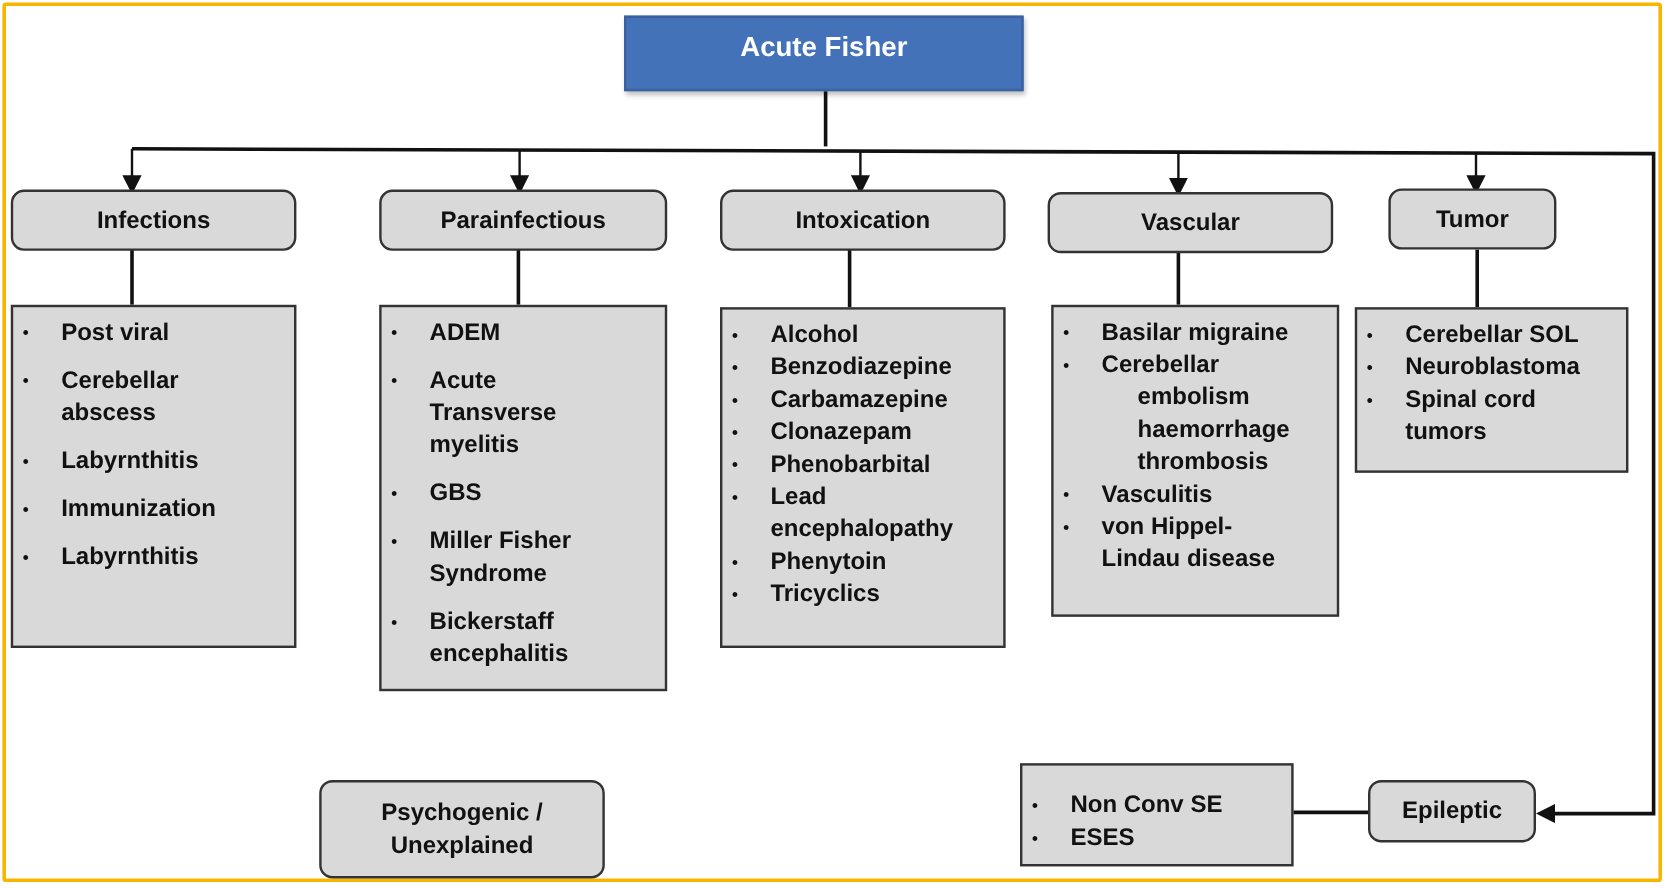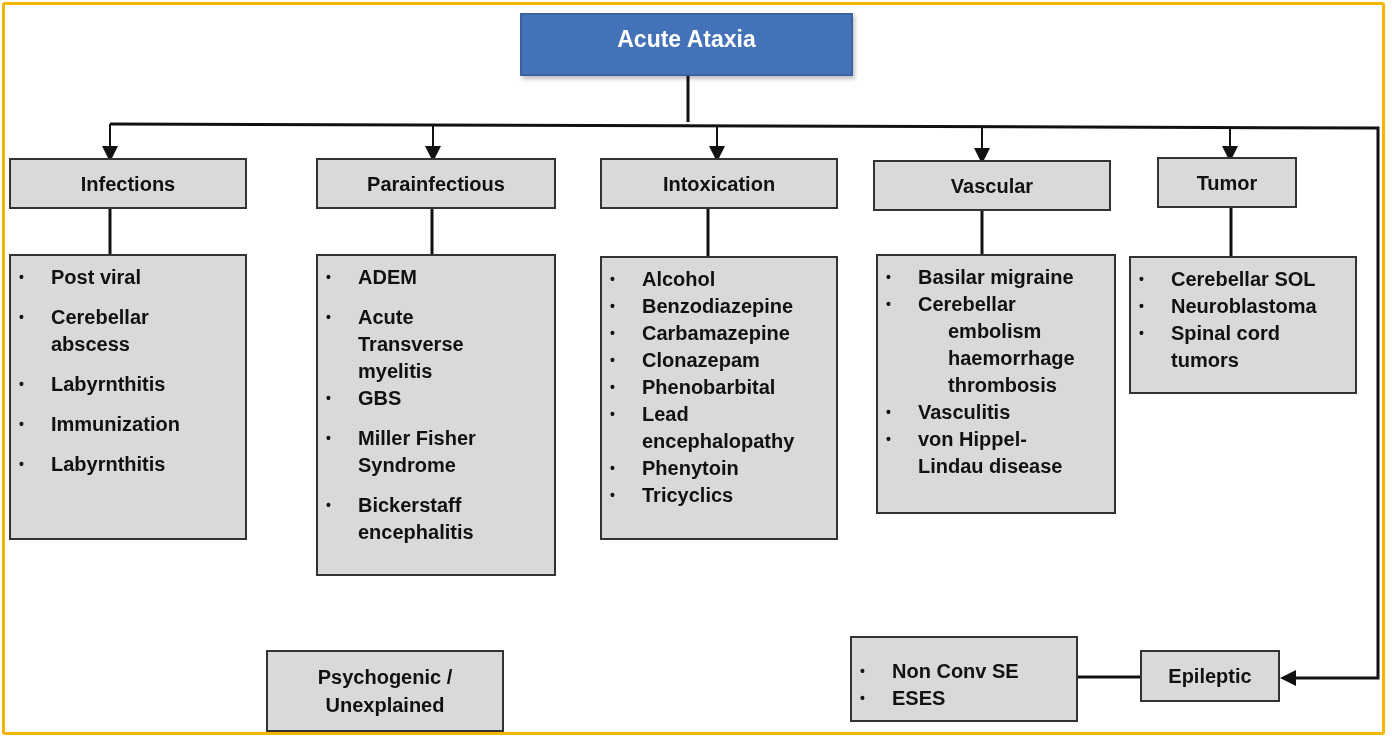--- a/index.html
+++ b/index.html
@@ -7,21 +7,21 @@
            font-family: "Liberation Sans", sans-serif; }
     .frame { position: absolute; left: 2px; top: 2px; width: 1383px; height: 733px;
              border: 3px solid #f7b500; box-sizing: border-box; border-radius: 3px; }
     .root { position: absolute; left: 520px; top: 13px; width: 333px; height: 63px;
             background: #4472b8; border: 2px solid #3b62a0; box-sizing: border-box;
             box-shadow: 2px 3px 4px rgba(0,0,0,0.25);
             color: #ffffff; font-weight: bold; font-size: 23px;
             display: flex; align-items: flex-start; justify-content: center; padding-top: 11px; }
     .box { position: absolute; background: #d9d9d9; border: 2px solid #333333;
            box-sizing: border-box; color: #111111; font-weight: bold; }
-    .cat { font-size: 20px; display: flex; align-items: center; justify-content: center; text-align: center; line-height: 28px; }
+    .cat { font-size: 20px; display: flex; align-items: center; justify-content: center; text-align: center; line-height: 28px; border-radius: 11px; }
     .list { font-size: 20px; padding: 8px 6px 0 6px; }
     .list ul { list-style: none; margin: 0; padding: 0; }
     .list li { position: relative; padding-left: 34px; line-height: 27px; }
     .list li::before { content: "\2022"; position: absolute; left: 2px; top: 0; font-size: 14px; }
     .indent { padding-left: 30px; display: block; }
     svg.lines { position: absolute; left: 0; top: 0; }
   </style>
 </head>
 <body>
 
@@ -48,21 +48,21 @@
   <g stroke="#111" stroke-width="3">
     <line x1="110" y1="208" x2="110" y2="254"></line>
     <line x1="432" y1="208" x2="432" y2="254"></line>
     <line x1="708" y1="208" x2="708" y2="256"></line>
     <line x1="982" y1="210" x2="982" y2="254"></line>
     <line x1="1231" y1="208" x2="1231" y2="256"></line>
     <line x1="1068" y1="677" x2="1140" y2="677"></line>
   </g>
 </svg>
 
-<div class="root">Acute Ataxia</div>
+<div class="root">Acute Fisher</div>
 
 <div class="box cat" style="left:9px; top:158px; width:238px; height:51px;">Infections</div>
 <div class="box cat" style="left:316px; top:158px; width:240px; height:51px;">Parainfectious</div>
 <div class="box cat" style="left:600px; top:158px; width:238px; height:51px;">Intoxication</div>
 <div class="box cat" style="left:873px; top:160px; width:238px; height:51px;">Vascular</div>
 <div class="box cat" style="left:1157px; top:157px; width:140px; height:51px;">Tumor</div>
 <div class="box cat" style="left:1140px; top:650px; width:140px; height:52px;">Epileptic</div>
 <div class="box cat" style="left:266px; top:650px; width:238px; height:82px; line-height:28px;">
   <span style="display:block; width:190px;">Psychogenic / Unexplained</span>
 </div>
@@ -75,21 +75,21 @@
       </li>
     <li style="margin-bottom:13px;"><span>Labyrnthitis</span></li>
     <li style="margin-bottom:13px;"><span>Immunization</span></li>
     <li><span>Labyrnthitis</span></li>
   </ul>
 </div>
 
 <div class="box list" style="left:316px; top:254px; width:240px; height:322px;">
   <ul>
     <li style="margin-bottom:13px;"><span>ADEM</span></li>
-    <li style="">
+    <li style="margin-bottom:13px;">
         <span style="display:block;width:140px;">Acute Transverse myelitis</span>
       </li>
     <li style="margin-bottom:13px;"><span>GBS</span></li>
     <li style="margin-bottom:13px;">
         <span style="display:block;width:160px;">Miller Fisher Syndrome</span>
       </li>
     <li>
         <span style="display:block;width:150px;">Bickerstaff encephalitis</span>
       </li>
   </ul>

